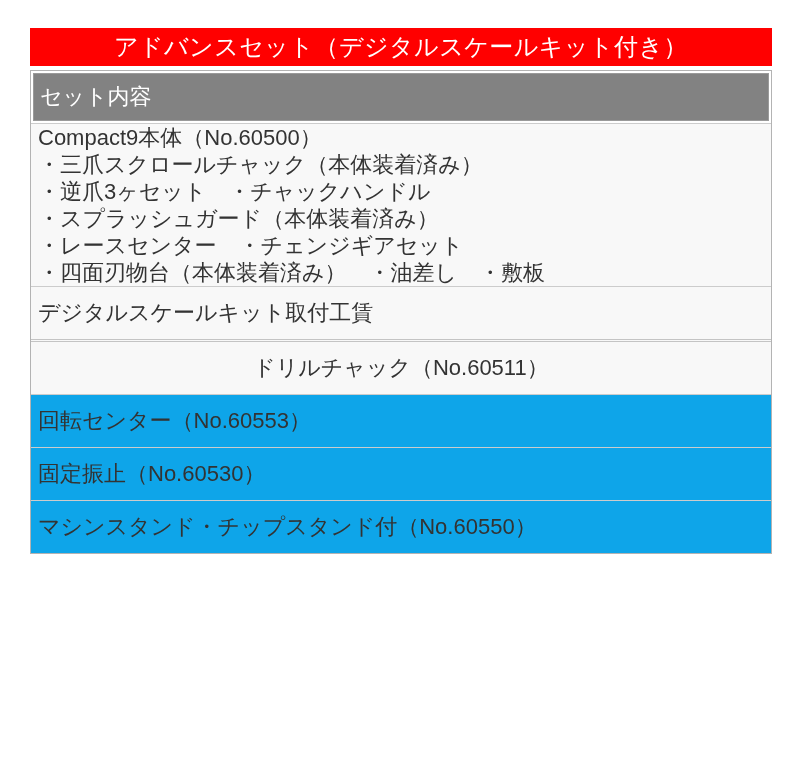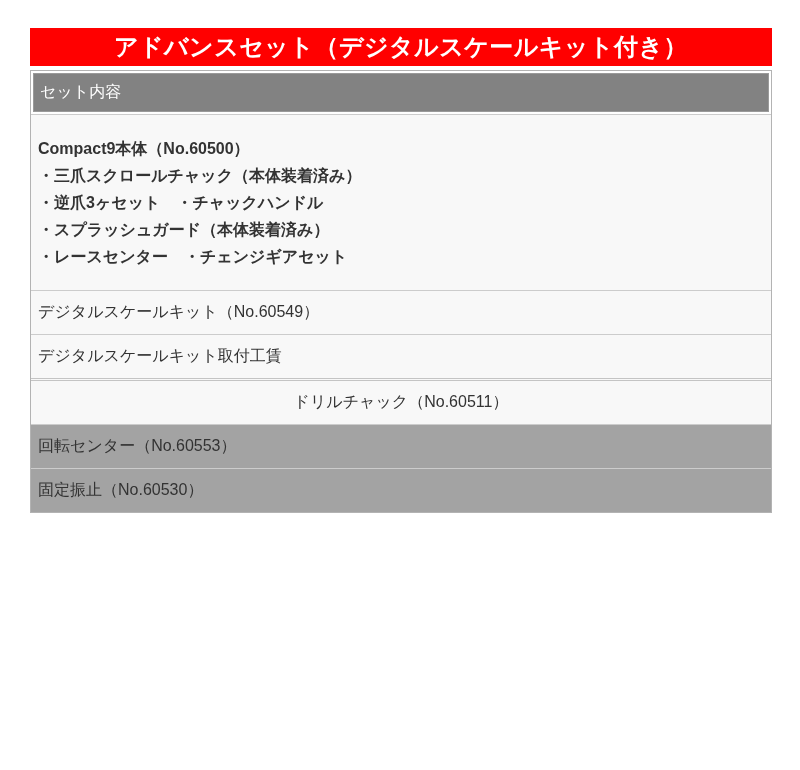--- a/index.html
+++ b/index.html
@@ -14,68 +14,69 @@
     width: 742px;
     margin: 28px 0 0 30px;
   }
   .title-bar {
     background: #ff0000;
     color: #ffffff;
     height: 38px;
     line-height: 38px;
     text-align: center;
     font-size: 24px;
-    font-weight: bold;
+    font-weight: normal;
     letter-spacing: 0.5px;
     margin-bottom: 4px;
   }
   .tbl {
     border: 1px solid #b3b3b3;
     background: #ffffff;
   }
-  .row { font-size: 16px; }
+  .row { font-size: 22px; }
   .hdr {
     background: #828282;
     color: #ffffff;
     margin: 2px;
     border: 1px solid #9a9a9a;
     padding: 8px 6px;
     font-weight: normal;
   }
   .cell {
     color: #333333;
-    background: #a3a3a3;
+    background: #0ea5e9;
     padding: 11px 7px;
     border-top: 1px solid #cccccc;
   }
   .cell.shaded { background: #f8f8f8; }
   .cell.strong-top { border-top: 3px double #c4c4c4; text-align: center; }
-  .cell.multi { padding: 20px 7px; font-weight: bold; }
+  .cell.multi { padding: 0 7px; }
   .cell.multi .line { line-height: 27px; white-space: pre-wrap; }
 </style>
 </head>
 <body>
 
 <div class="wrap">
 
   <div class="title-bar">アドバンスセット（デジタルスケールキット付き）</div>
 
   <div class="tbl">
 
     <div class="row hdr">セット内容</div>
 
     <div class="row cell multi shaded">
       <div class="line">Compact9本体（No.60500）</div>
       <div class="line">・三爪スクロールチャック（本体装着済み）</div>
       <div class="line">・逆爪3ヶセット　・チャックハンドル</div>
       <div class="line">・スプラッシュガード（本体装着済み）</div>
       <div class="line">・レースセンター　・チェンジギアセット</div>
+      <div class="line">・四面刃物台（本体装着済み）　・油差し　・敷板</div>
     </div>
 
-    <div class="row cell shaded">デジタルスケールキット（No.60549）</div>
     <div class="row cell shaded">デジタルスケールキット取付工賃</div>
     <div class="row cell shaded strong-top">ドリルチャック（No.60511）</div>
     <div class="row cell">回転センター（No.60553）</div>
     <div class="row cell">固定振止（No.60530）</div>
+    <div class="row cell">マシンスタンド・チップスタンド付（No.60550）</div>
 
 
   </div>
 </div>
 
 </body></html>

